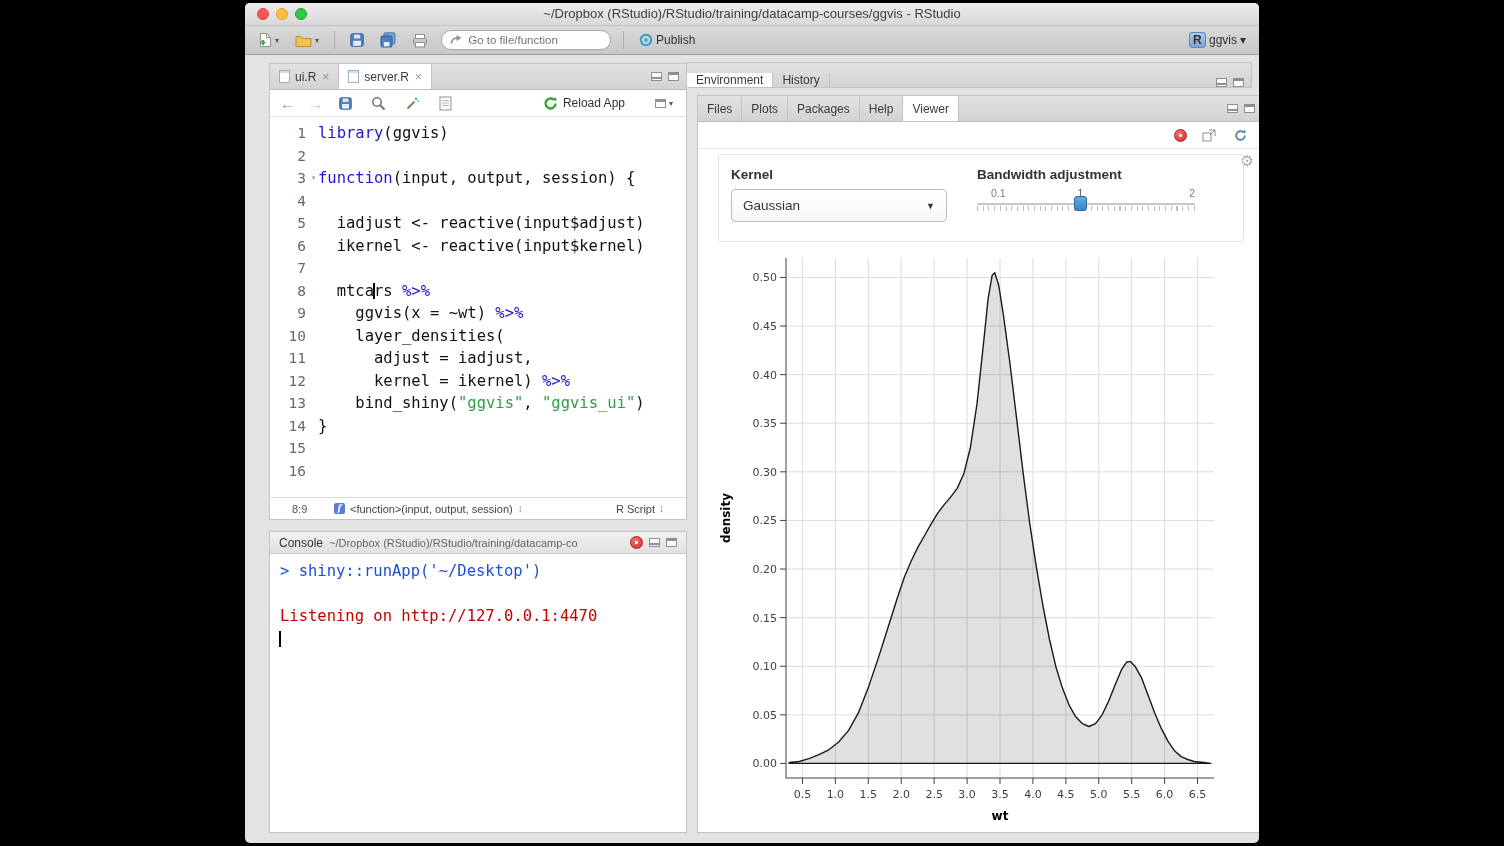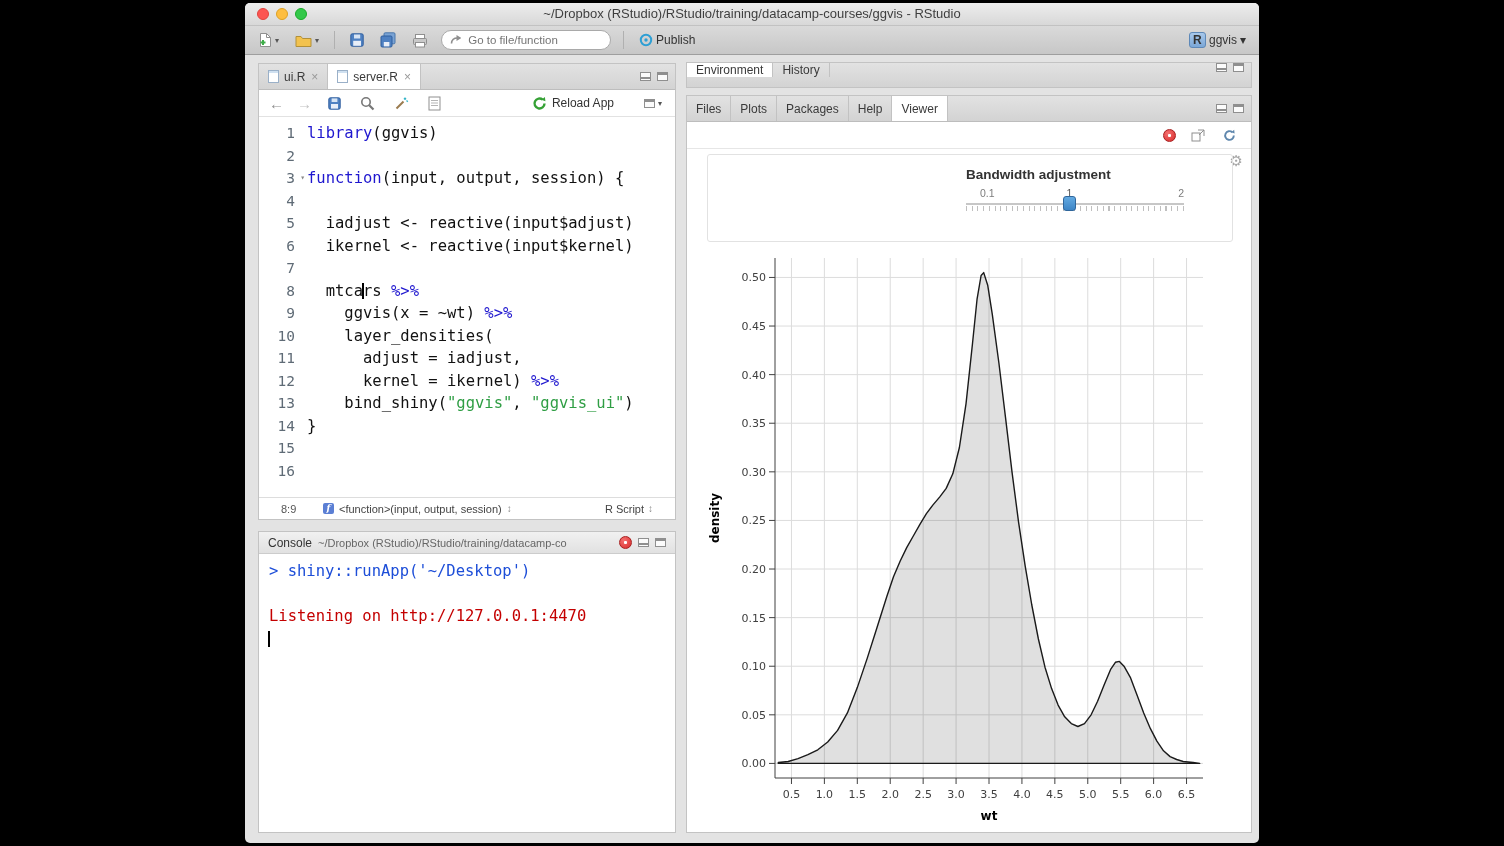--- a/index.html
+++ b/index.html
@@ -19,21 +19,21 @@
   .caret{font-size:8px;color:#555;}
   .tb-sep{width:1px;height:18px;background:#b0b0b0;margin:0 2px;}
   .tb-spacer{flex:1;}
   .goto-field{display:flex;align-items:center;gap:5px;width:152px;height:18px;background:#fff;border:1px solid #a9a9a9;border-radius:10px;padding:0 8px;}
   .goto-field input{border:none;outline:none;background:transparent;font-size:11.5px;color:#666;width:100%;font-family:"Liberation Sans","DejaVu Sans",sans-serif;}
   .publish span{font-size:12px;color:#333;}
   .proj-ic{display:inline-block;width:15px;height:14px;background:linear-gradient(#a8c8ea,#7ba7d7);border:1px solid #5d88b8;border-radius:3px;color:#fff;font-size:9px;font-weight:bold;text-align:center;line-height:14px;}
   .project span{font-size:12px;color:#333;}
 
   
-  .pane{position:absolute;background:#fff;border:1px solid #c3c3c3;box-sizing:border-box;display:flex;flex-direction:column;}
+  .pane{position:absolute;background:#fff;border:1px solid #c3c3c3;box-sizing:border-box;display:flex;flex-direction:column;margin-left:11px;}
   .tabbar{display:flex;align-items:stretch;background:linear-gradient(#e2e2e2,#d3d3d3);border-bottom:1px solid #bdbdbd;height:25px;flex:0 0 25px;}
   .tabs{display:flex;}
   .tab{display:flex;align-items:center;gap:5px;padding:0 9px;font-size:12px;color:#3a3a3a;border-right:1px solid #c2c2c2;white-space:nowrap;}
   .tab.active{background:#fff;}
   .tab-close{color:#999;font-size:12px;margin-left:1px;}
   .doc-ic{display:inline-block;width:9px;height:11px;background:#fff;border:1px solid #9ab0c8;box-shadow:inset 0 2px 0 #cfe0f0;}
   .strip-right{margin-left:auto;display:flex;align-items:center;gap:6px;padding-right:7px;}
   .pane-icon{display:inline-block;width:11px;height:9px;border:1px solid #8f8f8f;background:#fbfbfb;box-sizing:border-box;}
   .pane-icon.max::before{content:'';display:block;height:2px;background:#8f8f8f;}
   .pane-icon.min::before{content:'';display:block;height:2px;background:#8f8f8f;margin-top:4px;}
@@ -65,21 +65,21 @@
   .console-title{font-size:12px;font-weight:normal;color:#333;}
   .console-path{font-size:11px;color:#666;white-space:nowrap;overflow:hidden;text-overflow:ellipsis;max-width:272px;}
   .stop-circle{position:relative;display:inline-block;width:13px;height:13px;border-radius:50%;background:radial-gradient(circle at 35% 30%,#f47070,#d92b2b);border:1px solid #a81f1f;box-sizing:border-box;margin-left:auto;}
   .stop-circle::after{content:'';position:absolute;left:4px;top:4px;width:3px;height:3px;background:#fff;border-radius:1px;}
   .console-body{flex:1;font-family:"DejaVu Sans Mono",monospace;font-size:15.5px;line-height:22.5px;padding:6px 10px;}
   .cline.input{color:#1d4ed8;}
   .cline.message{color:#c40000;}
   .cline.blank{color:transparent;}
 
   
-  .env-strip{position:absolute;left:441px;top:59px;width:566px;height:26px;box-sizing:border-box;border:1px solid #c3c3c3;background:linear-gradient(#e2e2e2,#d3d3d3);display:flex;align-items:flex-start;}
+  .env-strip{position:absolute;left:441px;top:59px;width:566px;height:26px;box-sizing:border-box;border:1px solid #c3c3c3;background:linear-gradient(#e2e2e2,#d3d3d3);display:flex;align-items:flex-end;}
   .env-strip .tab{border-right:1px solid #c2c2c2;}
   .viewer-toolbar{height:26px;flex:0 0 26px;background:#fff;border-bottom:1px solid #e6e6e6;display:flex;align-items:center;justify-content:flex-end;gap:12px;padding:0 12px;}
   .app-area{position:relative;flex:1;background:#fff;}
   .gear{position:absolute;right:8px;top:3px;font-size:15px;color:#a6a6a6;}
   .controls-box{position:absolute;left:20px;top:5px;width:524px;height:86px;border:1px solid #e2e2e2;border-radius:3px;}
   .ctrl{position:absolute;top:12px;width:230px;}
   .ctrl.kernel{left:12px;}
   .ctrl.bandwidth{left:258px;}
   .ctrl-label{font-size:13.5px;font-weight:bold;color:#333;}
   .dropdown{margin-top:7px;width:216px;height:33px;box-sizing:border-box;border:1px solid #bbb;border-radius:4px;background:linear-gradient(#fff,#f7f7f7);display:flex;align-items:center;justify-content:space-between;padding:0 11px;font-size:13.5px;color:#333;}
@@ -386,20 +386,27 @@
       <span class="tb-btn">
         <svg width="13" height="13" viewBox="0 0 15 15">
               <path d="M12.5 7.5a5 5 0 1 1-1.8-3.85" fill="none" stroke="#5f87ad" stroke-width="2.2"></path>
               <path d="M12.9 1l.5 4.2-4-1.5z" fill="#5f87ad"></path>
             </svg>
       </span>
     </div>
     <div class="app-area">
       <span class="gear">⚙</span>
       <div class="controls-box">
+        <div class="ctrl kernel">
+          <div class="ctrl-label">Kernel</div>
+          <div class="dropdown">
+            <span>Gaussian</span>
+            <span class="dd-caret">▼</span>
+          </div>
+        </div>
         <div class="ctrl bandwidth">
           <div class="ctrl-label">Bandwidth adjustment</div>
           <div class="slider">
             <span class="sl-lab sl-min">0.1</span>
             <span class="sl-lab sl-mid">1</span>
             <span class="sl-lab sl-max">2</span>
             <div class="sl-track"></div>
             <div class="sl-ticks"></div>
             <div class="sl-handle"></div>
           </div>

